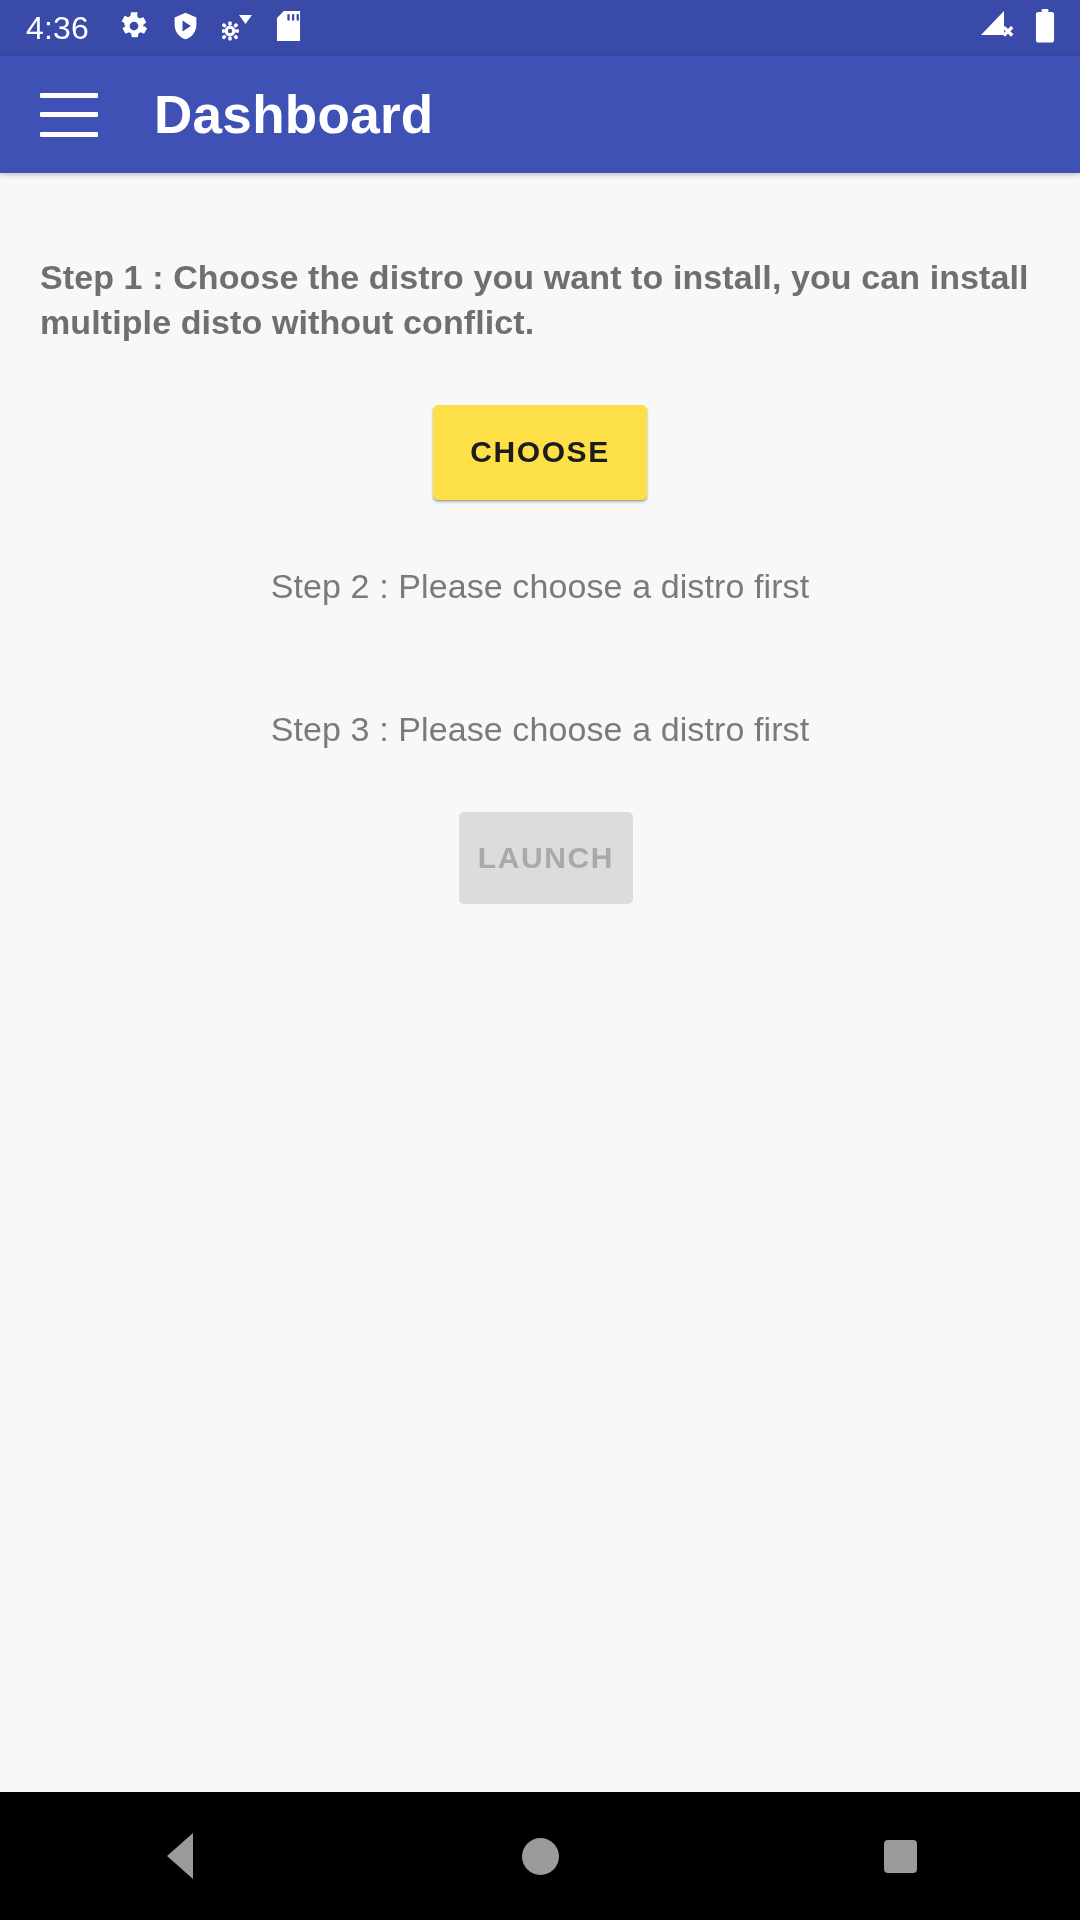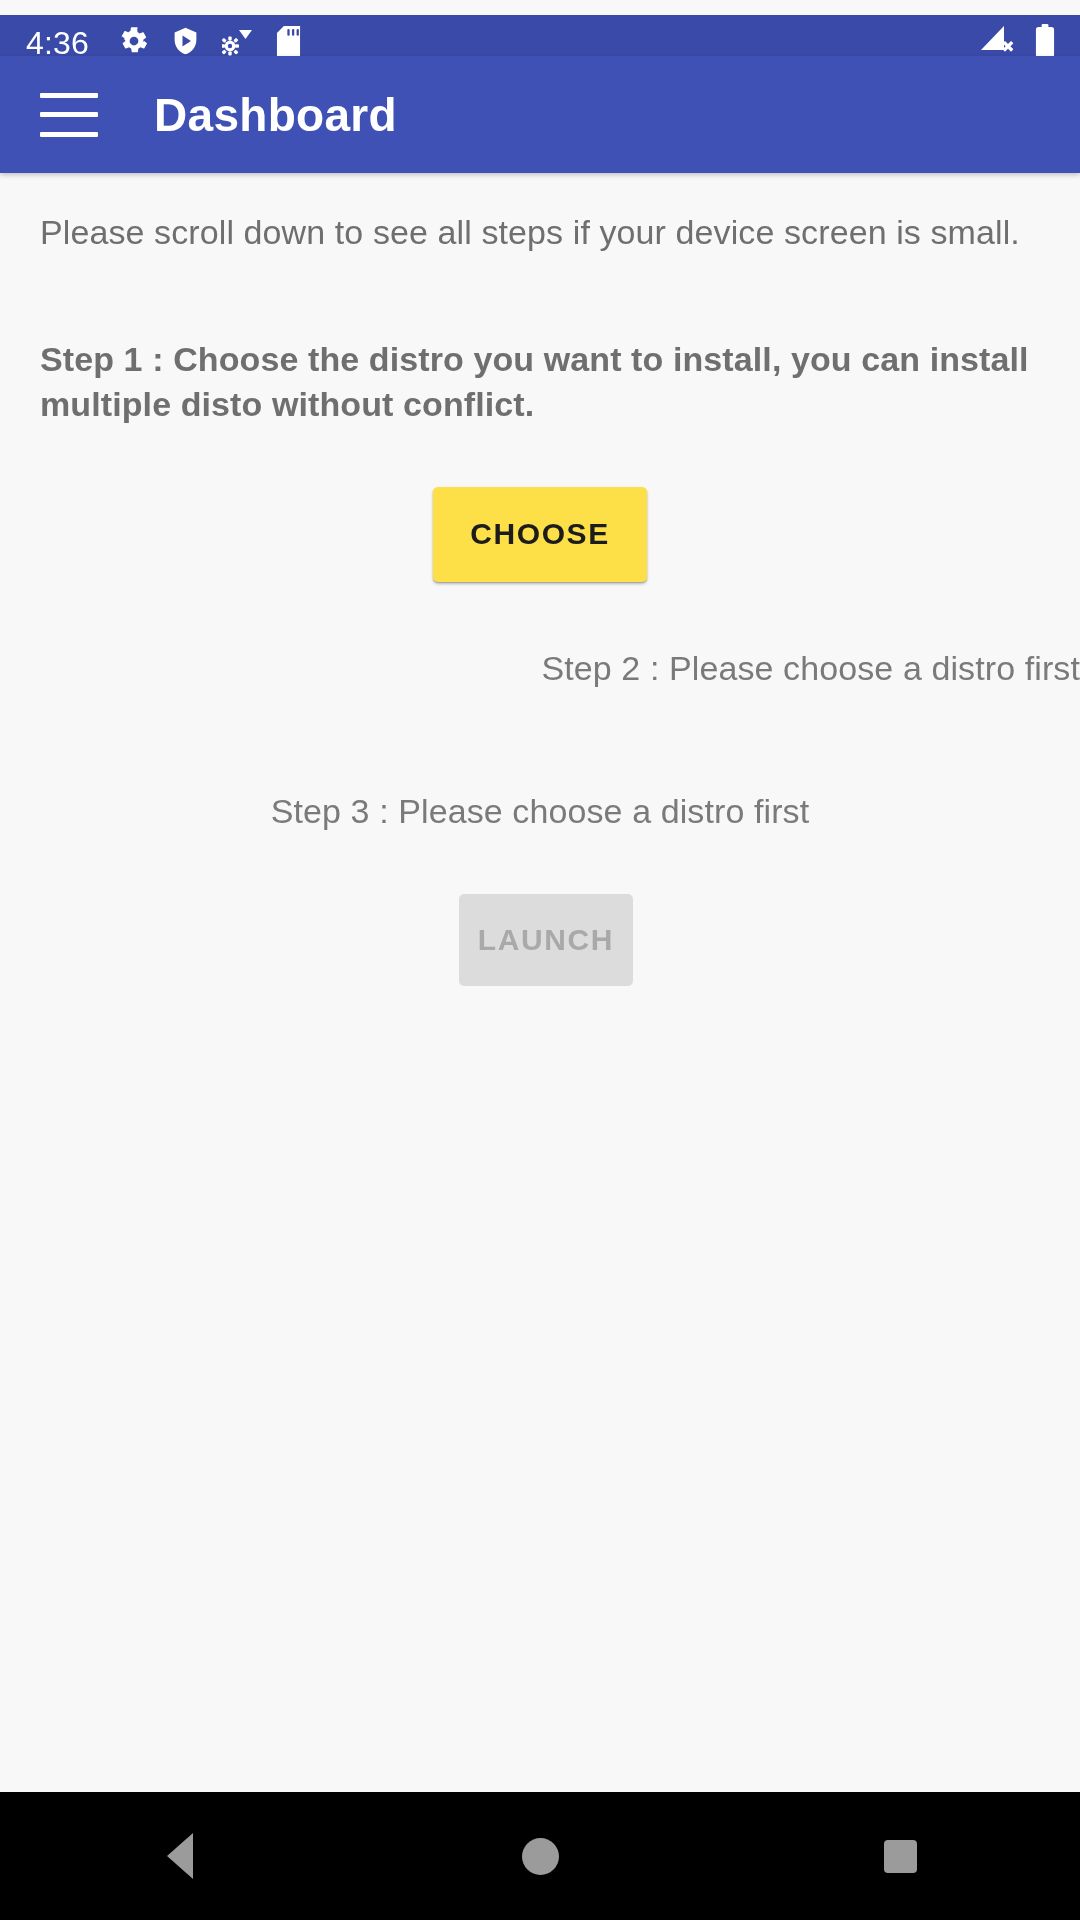--- a/index.html
+++ b/index.html
@@ -6,21 +6,21 @@
   html, body {
     width:1080px; height:1920px;
     background:#f7f7f7;
     font-family:"Liberation Sans", sans-serif;
     overflow:hidden;
   }
   #screen { position:relative; width:1080px; height:1920px; background:#f8f8f8; }
 
   
   .statusbar{
-    position:absolute; top:15px; left:0; width:1080px; height:56px;
+    position:absolute; top:0; left:0; width:1080px; height:56px;
     background:#3a4aa8;
     display:flex; align-items:center;
     padding:0 24px 0 26px;
     color:#ffffff;
   }
   .status-clock{ font-size:32px; letter-spacing:.2px; line-height:1; font-weight:400; }
   .status-left-icons{ display:flex; align-items:center; gap:22px; margin-left:30px; }
   .status-spacer{ flex:1; }
   .status-right-icons{ display:flex; align-items:center; gap:18px; }
   .sicon{ display:block; }
@@ -34,21 +34,21 @@
     z-index:5;
   }
   .hamburger{
     width:58px; height:44px; margin-left:40px;
     display:flex; flex-direction:column; justify-content:space-between;
     cursor:pointer;
   }
   .hamburger span{ display:block; height:5px; background:#ffffff; border-radius:1px; width:100%; }
   .appbar-title{
     margin-left:56px; color:#ffffff;
-    font-size:46px; font-weight:700; letter-spacing:.3px;
+    font-size:53px; font-weight:700; letter-spacing:.3px;
   }
 
   
   .content{
     position:absolute; top:173px; left:0; width:1080px; height:1619px;
     background:#f8f8f8; overflow:hidden;
   }
   .para{
     color:#6f6f6f; font-size:34px; line-height:1.32;
     padding:0 40px; letter-spacing:.1px;
@@ -74,21 +74,21 @@
     cursor:pointer;
   }
   .mbtn-disabled{
     background:#dcdcdc; color:#a9a9a9;
     box-shadow:none; cursor:default;
   }
   .btn-choose{ width:214px; height:95px; margin-top:60px; }
   .btn-copy  { width:174px; height:92px; margin-top:63px; }
   .btn-launch{ width:174px; height:92px; margin-top:63px;margin-left:12px; }
 
-  .step2-label{ margin-top:67px;text-align:right; }
+  .step2-label{ margin-top:67px; }
   .step3-label{ margin-top:104px; }
 
   
   .navbar{
     position:absolute; left:0; bottom:0; width:1080px; height:128px;
     background:#000000; display:flex; align-items:center;
   }
   .navcell{ flex:1; display:flex; align-items:center; justify-content:center; cursor:pointer; }
   .nav-back{
     width:0; height:0;
@@ -172,21 +172,20 @@
     <div class="hamburger">
       <span></span>
       <span></span>
       <span></span>
     </div>
     <div class="appbar-title">Dashboard</div>
   </div>
 
   <div class="content">
 
-    <div class="para para-intro">Please scroll down to see all steps if your device screen is small.</div>
 
     <div class="para para-step1">Step 1 : Choose the distro you want to install, you can install multiple disto without conflict.</div>
 
     <div class="btn-row">
       <button class="mbtn mbtn-enabled btn-choose">CHOOSE</button>
     </div>
 
     <div class="center-text step2-label">Step 2 : Please choose a distro first</div>
 
 

